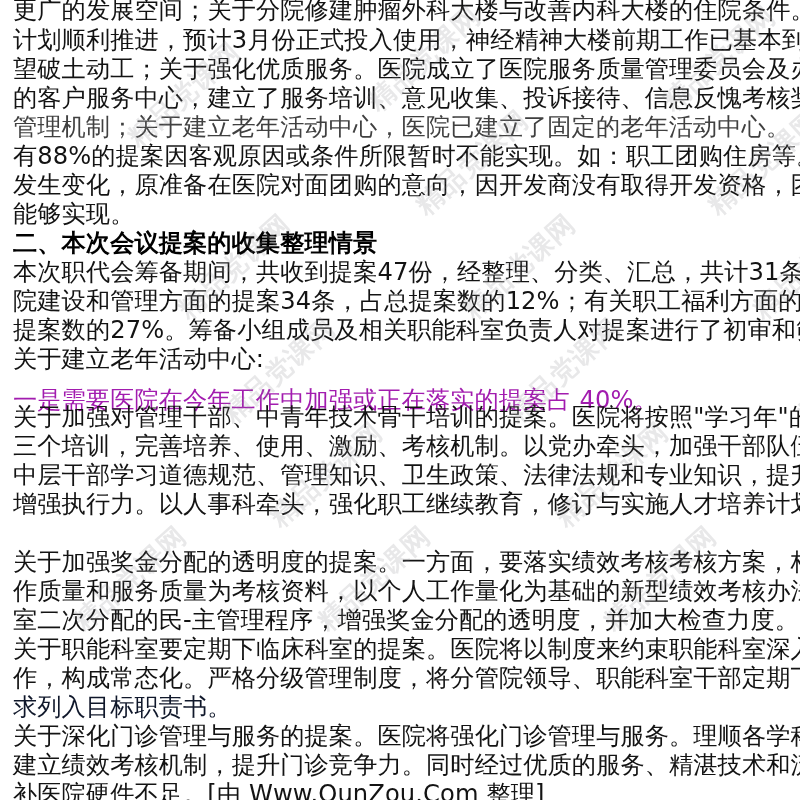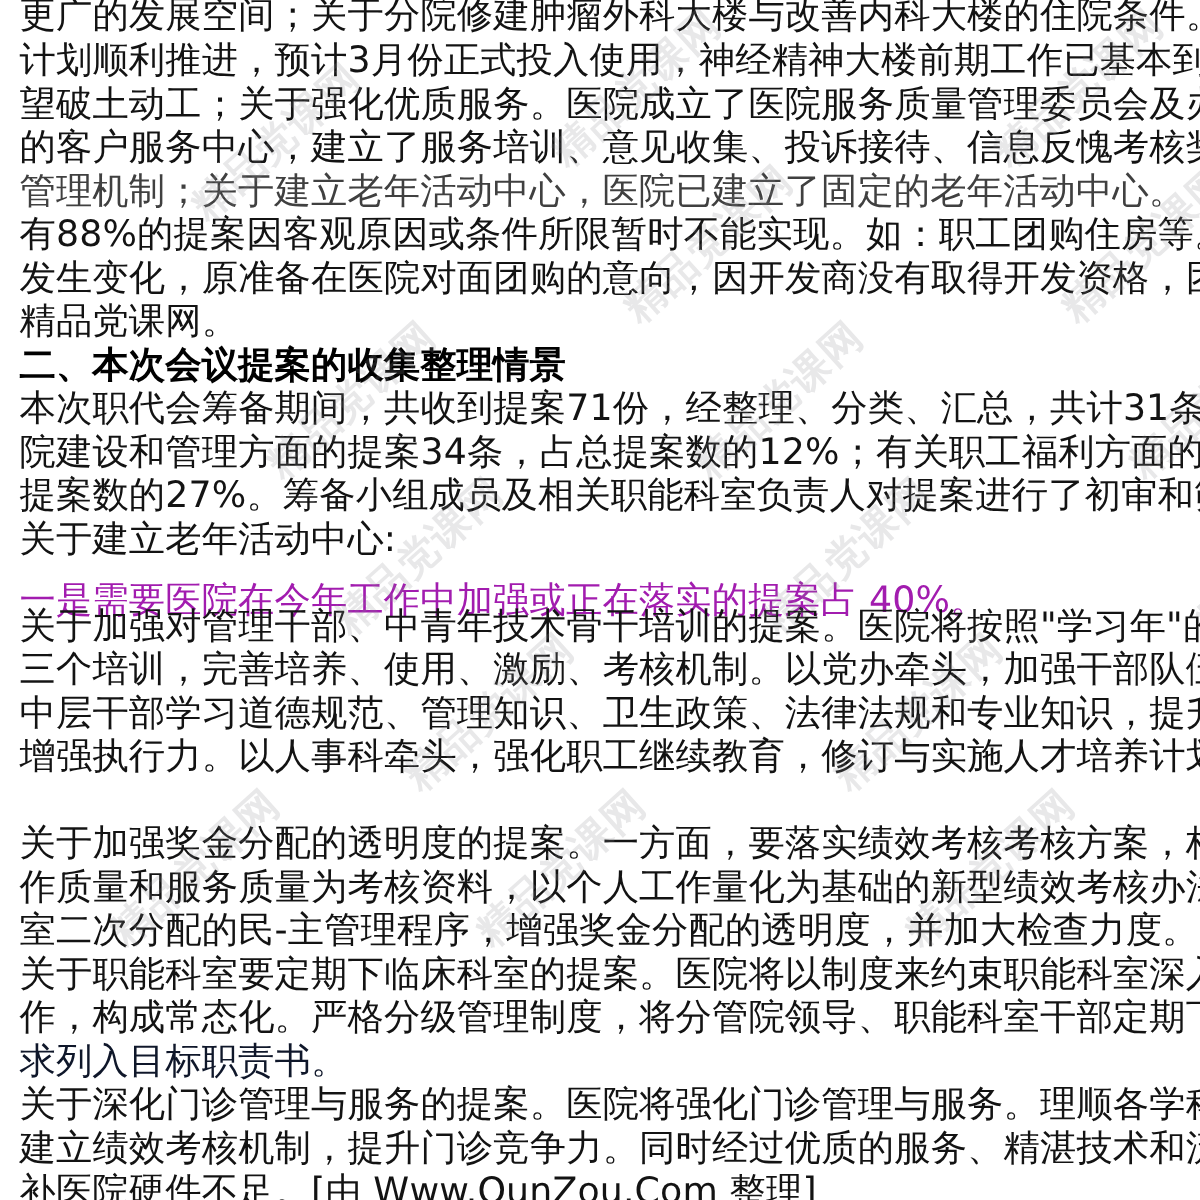--- a/index.html
+++ b/index.html
@@ -280,39 +280,39 @@
         <span>有</span>
         <span>取</span>
         <span>得</span>
         <span>开</span>
         <span>发</span>
         <span>资</span>
         <span>格</span>
         <span>，</span>
         <span>团</span>
       </div>
-      <div class="doc-line" style="top: 198px; color: rgb(19, 19, 19);">精品党课网。</div>
+      <div class="doc-line" style="top: 198px; color: rgb(19, 19, 19);">能够实现。</div>
       <div class="doc-line heading" style="top: 227px; color: #000000;">二、本次会议提案的收集整理情景</div>
       <div class="doc-line justify" style="top: 256px; color: rgb(19, 19, 19);">
         <span>本</span>
         <span>次</span>
         <span>职</span>
         <span>代</span>
         <span>会</span>
         <span>筹</span>
         <span>备</span>
         <span>期</span>
         <span>间</span>
         <span>，</span>
         <span>共</span>
         <span>收</span>
         <span>到</span>
         <span>提</span>
         <span>案</span>
-        <span>71</span>
+        <span>47</span>
         <span>份</span>
         <span>，</span>
         <span>经</span>
         <span>整</span>
         <span>理</span>
         <span>、</span>
         <span>分</span>
         <span>类</span>
         <span>、</span>
         <span>汇</span>

